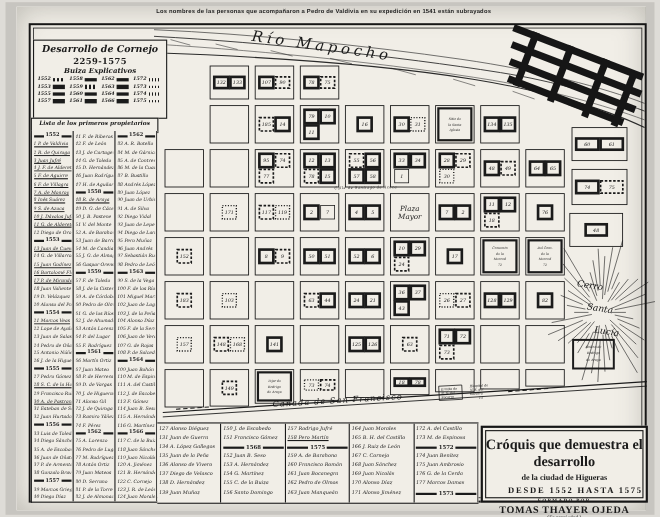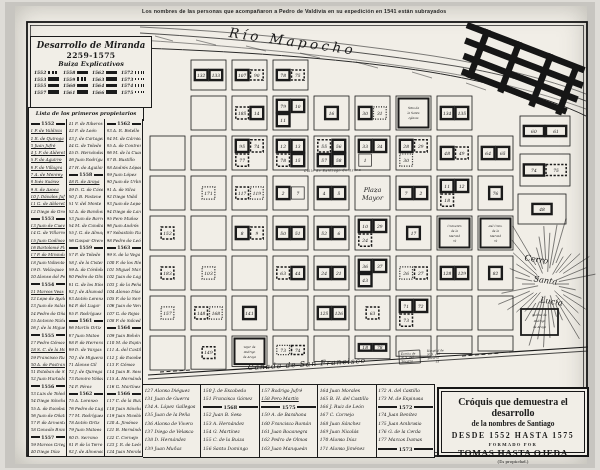--- a/index.html
+++ b/index.html
@@ -37,23 +37,23 @@
   
   #bottom-strip{left:143px;top:384px;width:292px;height:72px;display:flex;background:#f1eee7;
                 border-top:1.4px solid #1b1b1b;border-bottom:1px solid #1b1b1b;overflow:hidden;}
   .bcol{flex:1;border-right:1px solid #1b1b1b;padding:1.5px 1px 0 1.5px;overflow:hidden;}
   .bcol .li-name{font-size:4.5px;line-height:8.3px;}
   .bcol .li-year{font-size:4.9px;line-height:8.3px;}
   
   #credit-box{left:437px;top:387px;width:148px;height:66px;background:#f1eee7;border:2.2px solid #161616;}
   #credit-inner{position:absolute;inset:1.6px;border:1px solid #161616;text-align:center;
                 font-family:"Liberation Serif",serif;}
-  .cr1{font-size:10px;font-weight:bold;margin-top:4.5px;}
+  .cr1{font-size:13px;font-weight:bold;margin-top:4.5px;}
   .cr2{font-size:7.4px;font-weight:bold;margin-top:1px;}
-  .cr3{font-size:7.8px;font-weight:bold;letter-spacing:1.6px;margin-top:2.5px;}
+  .cr3{font-size:7.8px;font-weight:bold;letter-spacing:1.6px;margin-top:2.5px;text-align:right;}
   .cr4{font-size:4.6px;font-weight:bold;letter-spacing:1.2px;margin-top:2px;}
   .cr5{font-size:9.2px;font-weight:bold;letter-spacing:.6px;margin-top:1px;}
   .cr6{font-size:5px;margin-top:1px;}
   
   svg{position:absolute;left:0;top:0;}
   svg text{fill:#1b1b1b;}
   .hand{font-family:"DejaVu Serif",serif;font-style:italic;}
   .num{font-family:"DejaVu Serif",serif;font-style:italic;}
   .river-label{font-family:"DejaVu Serif",serif;font-style:italic;font-size:13.5px;letter-spacing:3.5px;}
   .canada-label{font-family:"DejaVu Serif",serif;font-style:italic;font-size:7.4px;letter-spacing:1px;}
@@ -451,21 +451,21 @@
 
     <text class="river-label" transform="translate(292,46) rotate(8)" text-anchor="middle">Río Mapocho</text>
 
     <g fill="none" stroke="#161616">
       <rect x="27" y="22" width="560" height="434" stroke-width="1.8"></rect>
       <rect x="30.5" y="25.5" width="553" height="427" stroke-width="0.7"></rect>
     </g>
   </svg>
 
   <div class="abs" id="title-box">
-    <div class="tb1">Desarrollo de Miranda</div>
+    <div class="tb1">Desarrollo de Cornejo</div>
     <div class="tb2">2259-1575</div>
     <div class="tb3">Buiza Explicativos</div>
     <div id="legend">
         <div class="lg-item">
           <span class="lg-year">1552</span>
           <span class="lg-sw sw-h"></span>
         </div>
         <div class="lg-item">
           <span class="lg-year">1558</span>
           <span class="lg-sw sw-b"></span>
@@ -725,20 +725,20 @@
         <div class="li-name">175 Juan Ambrosio</div>
         <div class="li-name">176 G. de la Cerda</div>
         <div class="li-name">177 Marcos Damas</div>
         <div class="li-year">1573</div>
       </div>
   </div>
 
   <div class="abs" id="credit-box">
     <div id="credit-inner">
       <div class="cr1">Cróquis que demuestra el desarrollo</div>
-      <div class="cr2">de la nombres de Santiago</div>
+      <div class="cr2">de la ciudad de Higueras</div>
       <div class="cr3">DESDE 1552 HASTA 1575</div>
       <div class="cr4">FORMADO POR</div>
-      <div class="cr5">TOMAS HASTA OJEDA</div>
+      <div class="cr5">TOMAS THAYER OJEDA</div>
       <div class="cr6">(Es propiedad.)</div>
     </div>
   </div>
 </div>
 
 </body></html>

